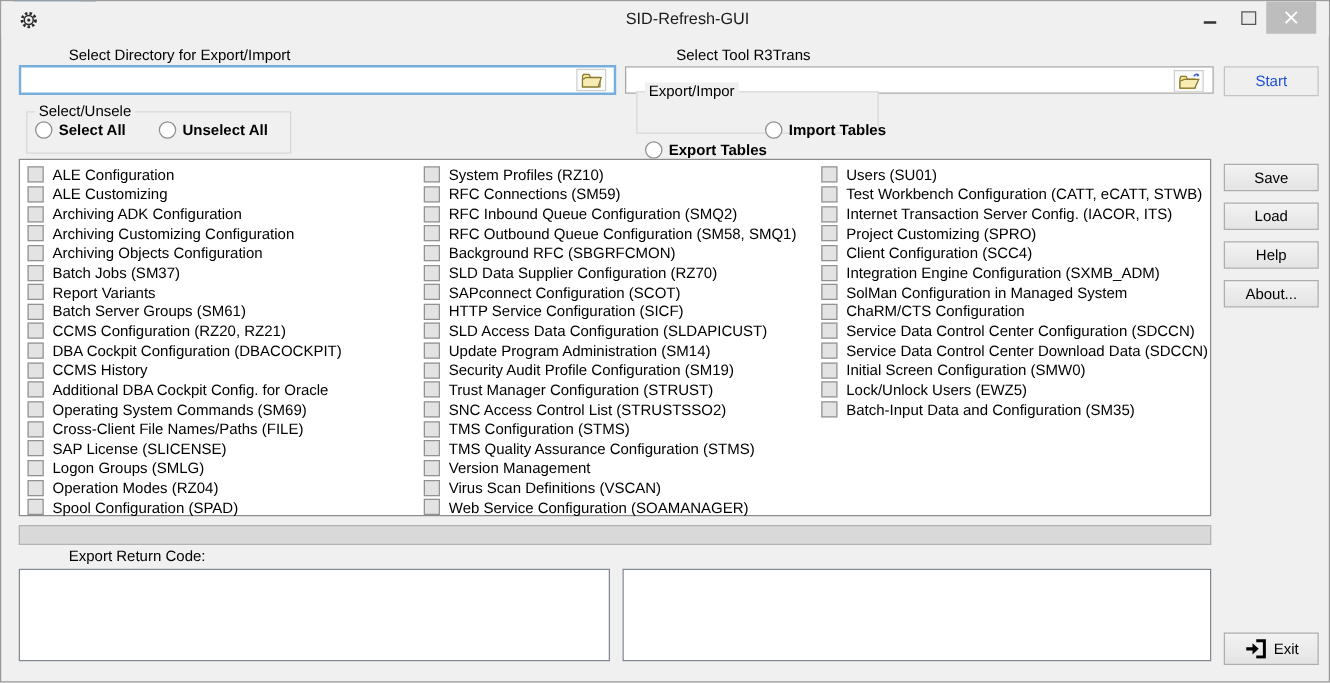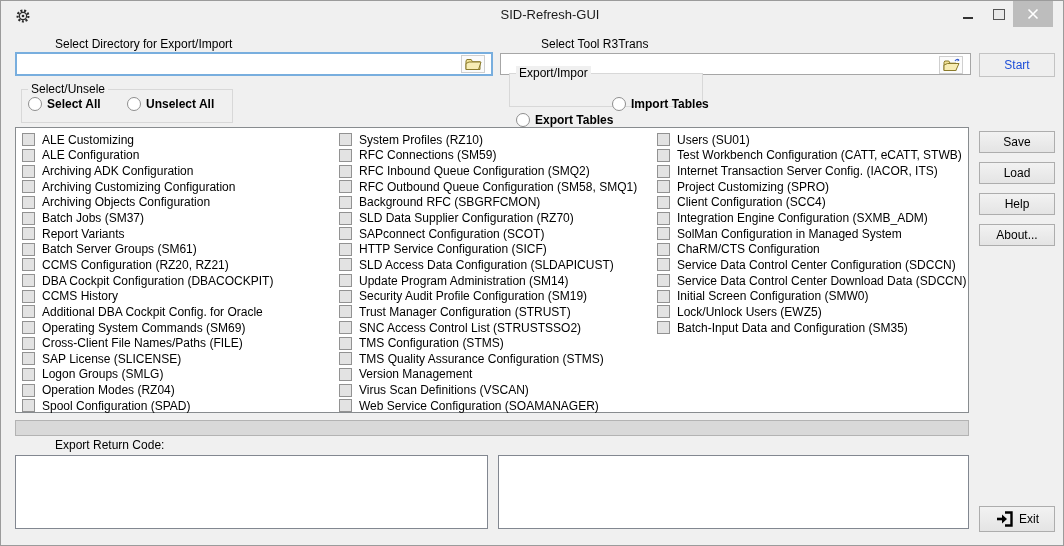--- a/index.html
+++ b/index.html
@@ -141,25 +141,25 @@
         <span class="radio-circle"></span>
         <span>Import Tables</span>
       </label>
     </div>
   </div>
 
   <div class="panel">
     <div class="cb-col col-0">
         <label class="cb-item">
           <span class="cb-box"></span>
+          <span class="cb-label">ALE Configuration</span>
+        </label>
+        <label class="cb-item">
+          <span class="cb-box"></span>
           <span class="cb-label">ALE Customizing</span>
-        </label>
-        <label class="cb-item">
-          <span class="cb-box"></span>
-          <span class="cb-label">ALE Configuration</span>
         </label>
         <label class="cb-item">
           <span class="cb-box"></span>
           <span class="cb-label">Archiving ADK Configuration</span>
         </label>
         <label class="cb-item">
           <span class="cb-box"></span>
           <span class="cb-label">Archiving Customizing Configuration</span>
         </label>
         <label class="cb-item">

